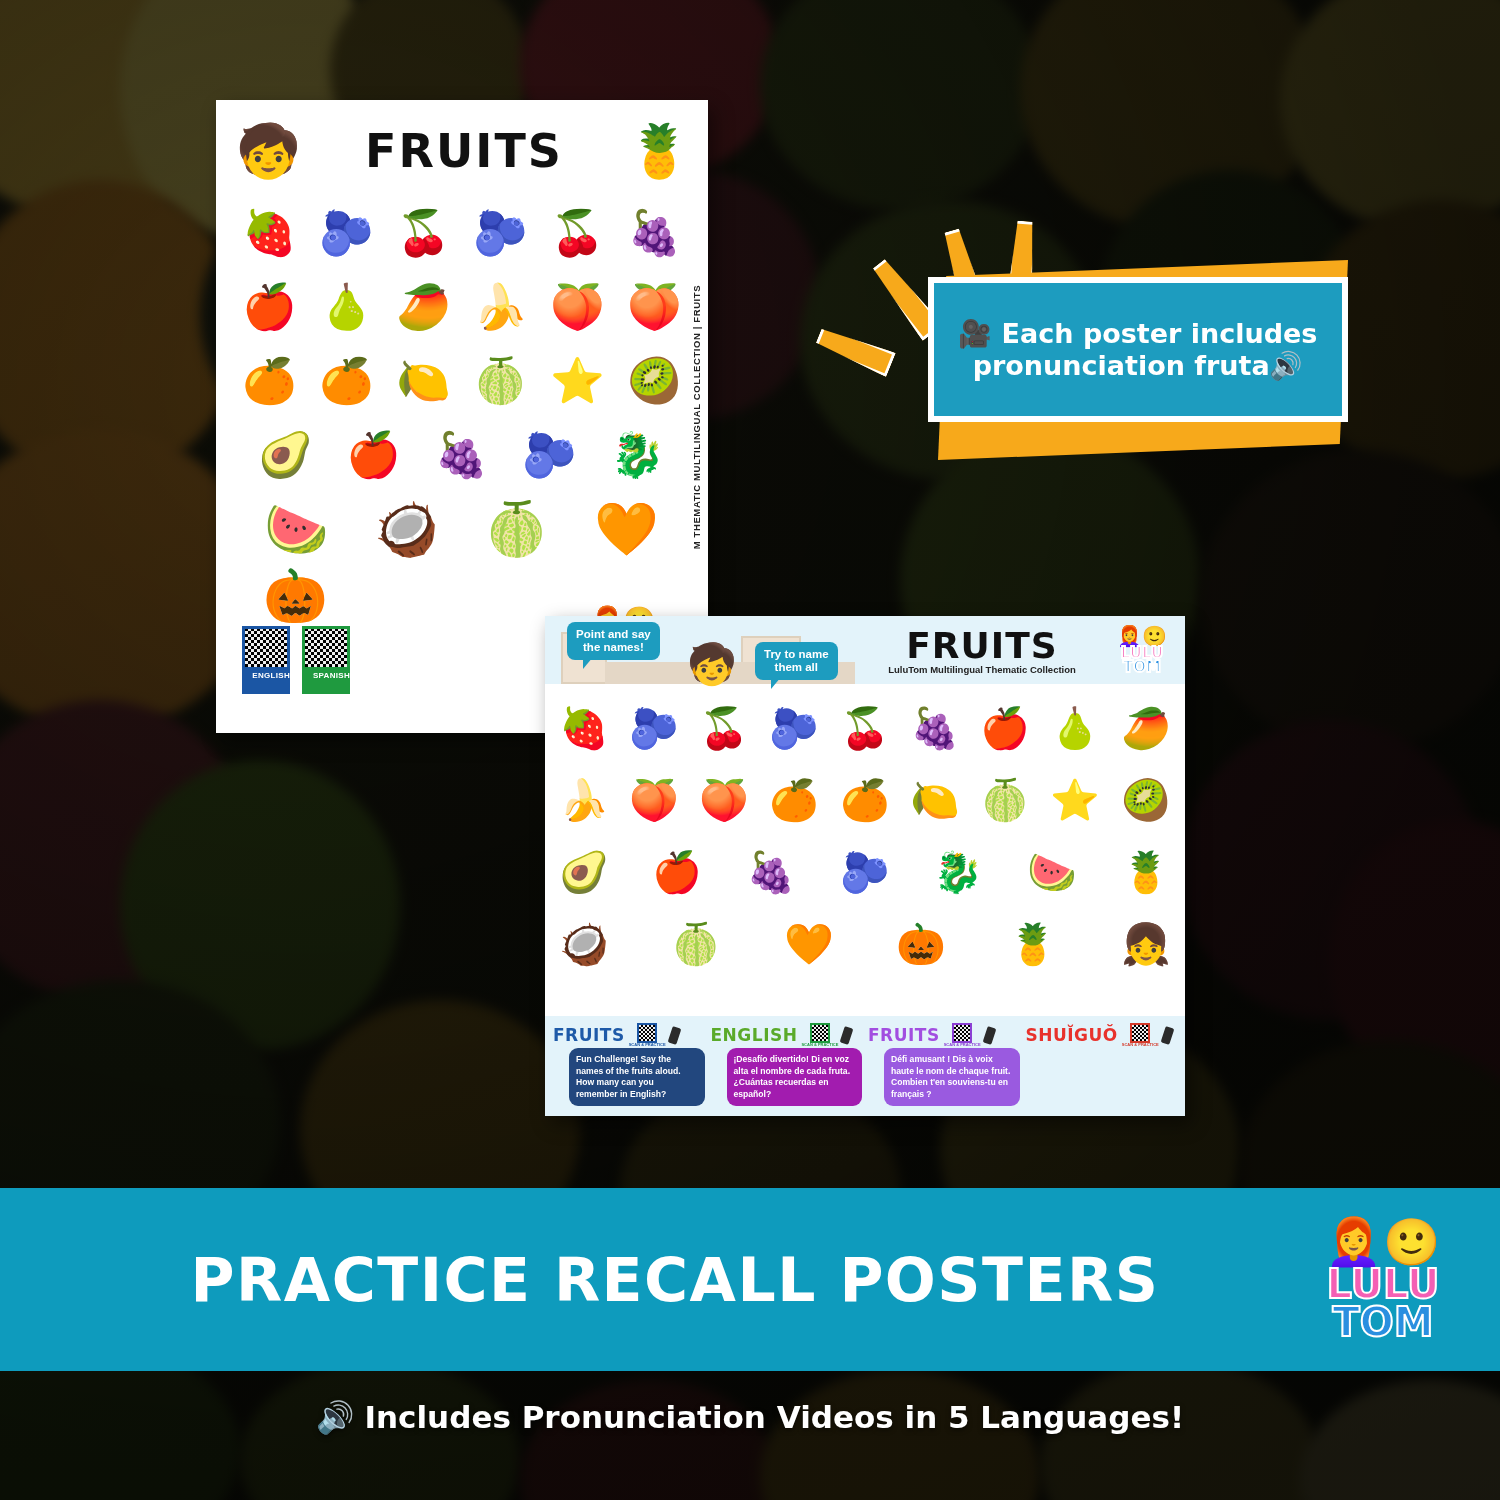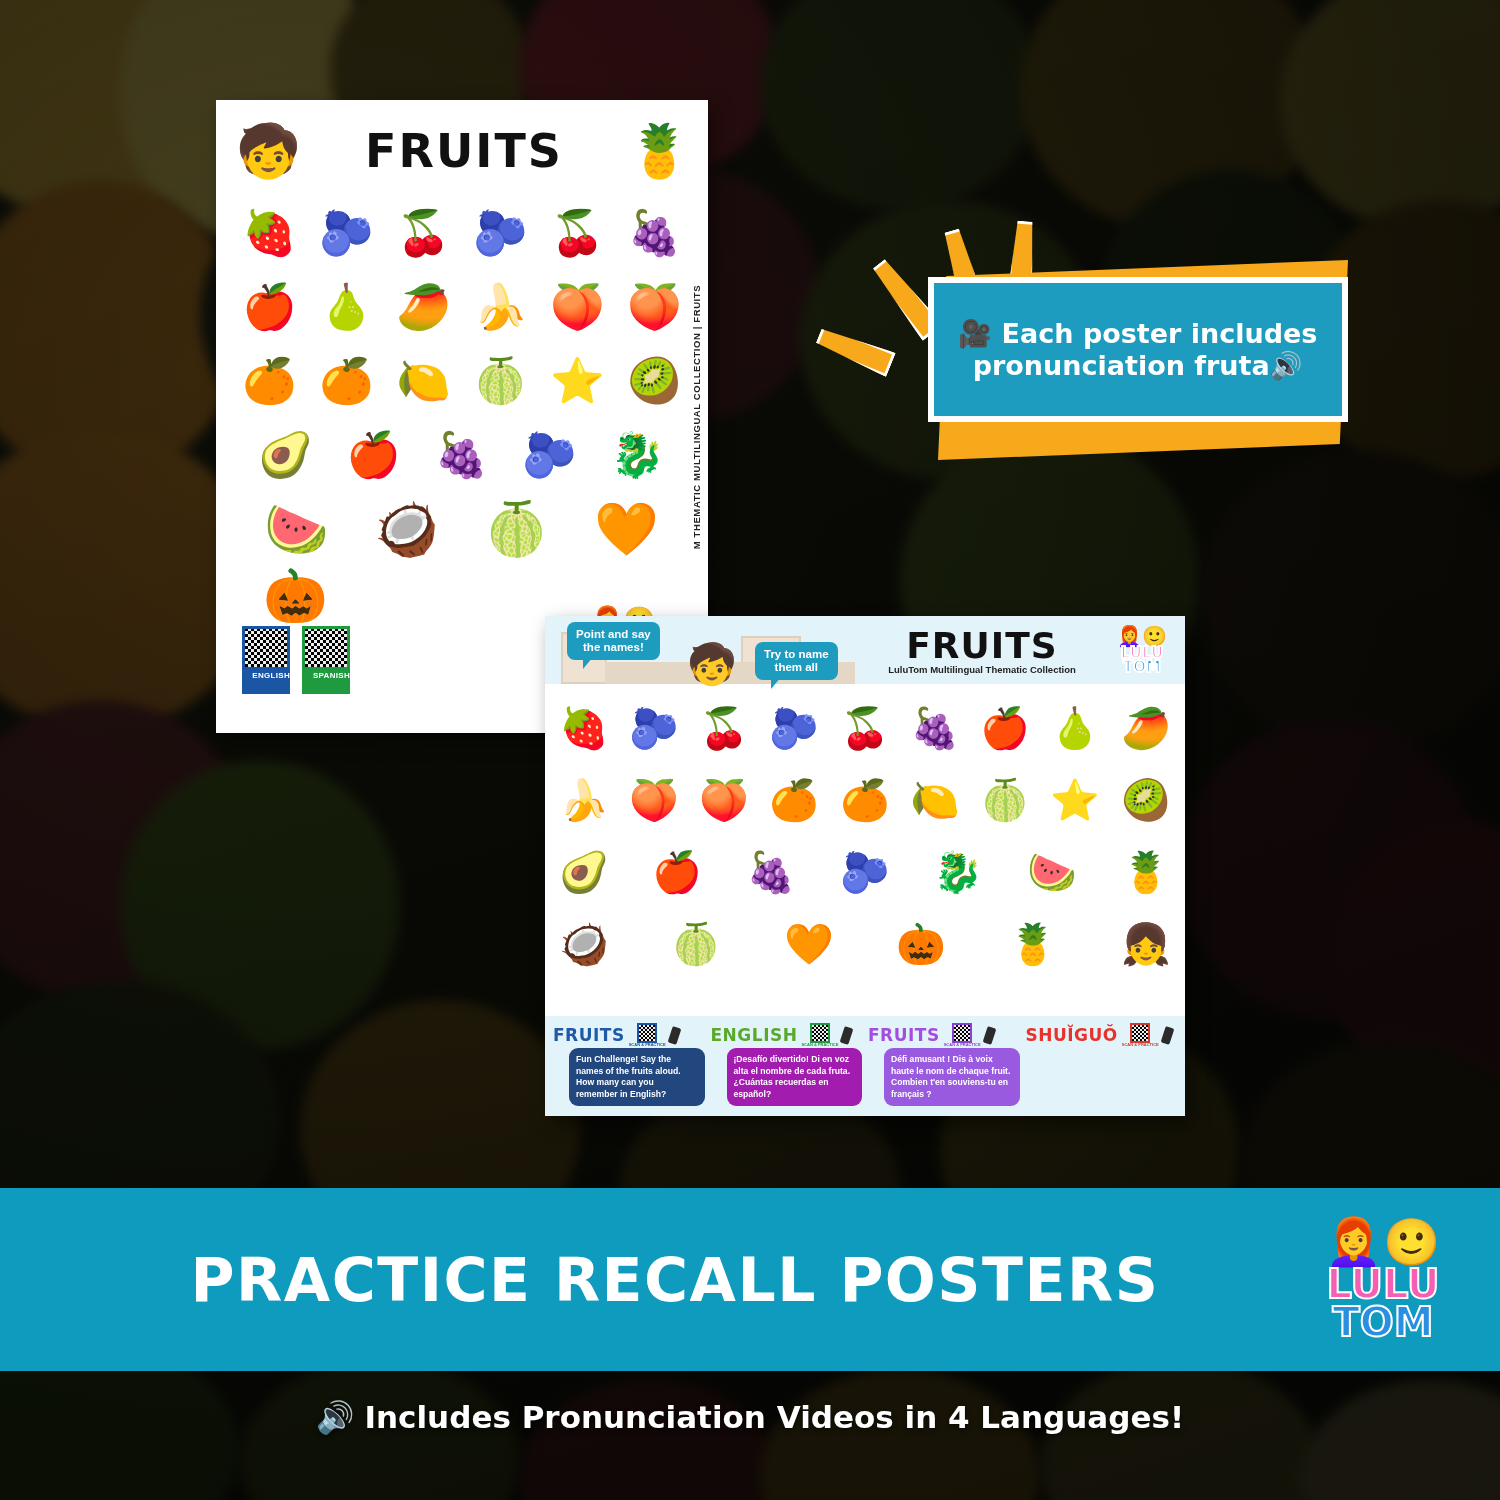--- a/index.html
+++ b/index.html
@@ -432,14 +432,14 @@
   <div class="banner-title">PRACTICE RECALL POSTERS</div>
   <div class="banner-logo lt-logo">
     <div style="font-size:46px;line-height:1">👩‍🦰🙂</div>
     <div class="lt-word lt-lulu" style="font-size:40px">LULU</div>
     <div class="lt-word lt-tom" style="font-size:40px">TOM</div>
   </div>
 </div>
 
 <div class="tagline">
   <span>🔊</span>
-  <span>Includes Pronunciation Videos in 4 Languages!</span>
+  <span>Includes Pronunciation Videos in 5 Languages!</span>
 </div>
 
 </body></html>

